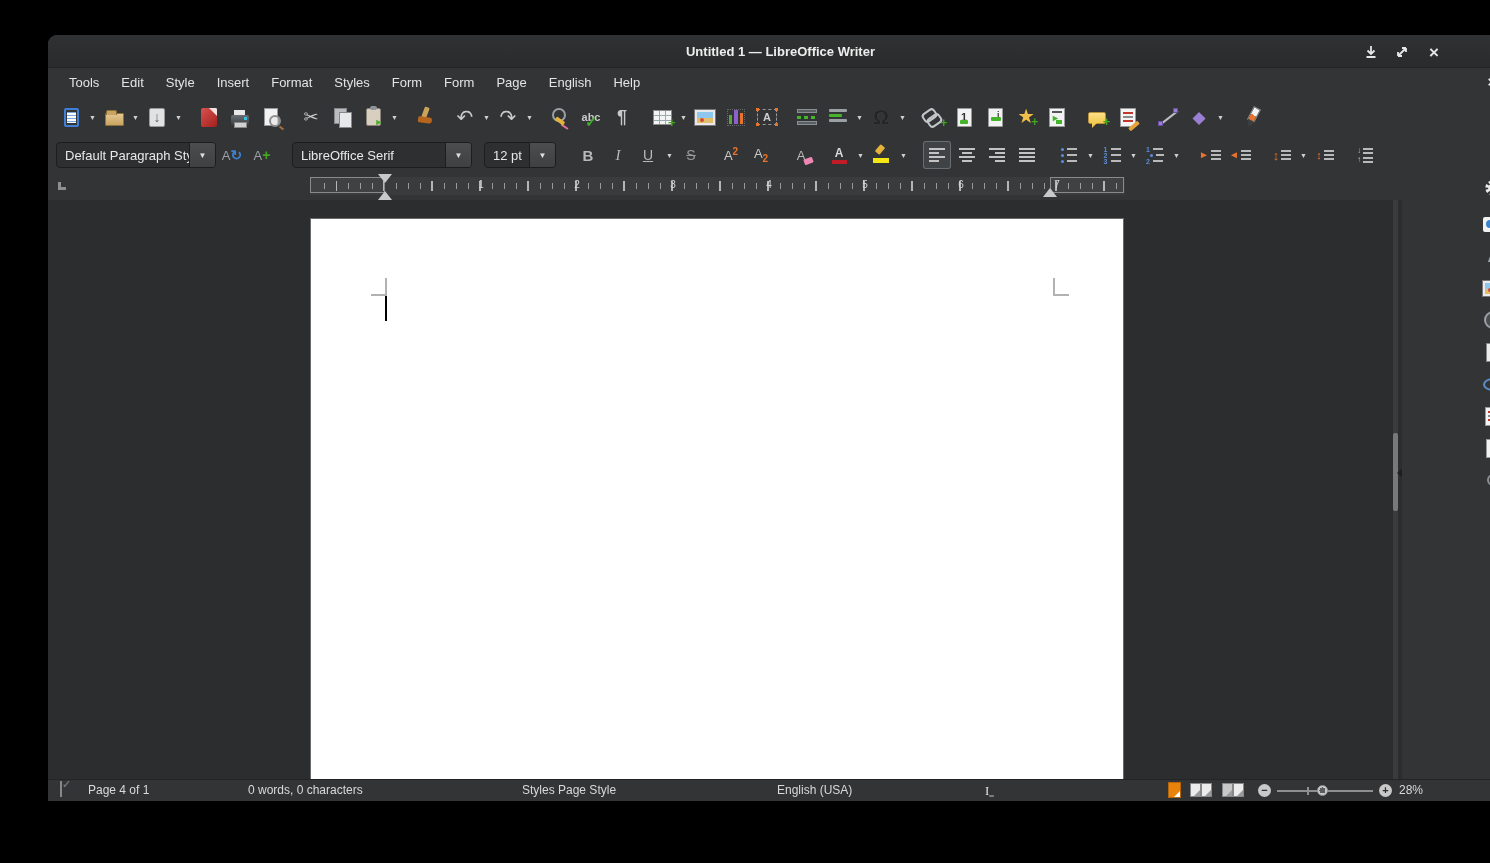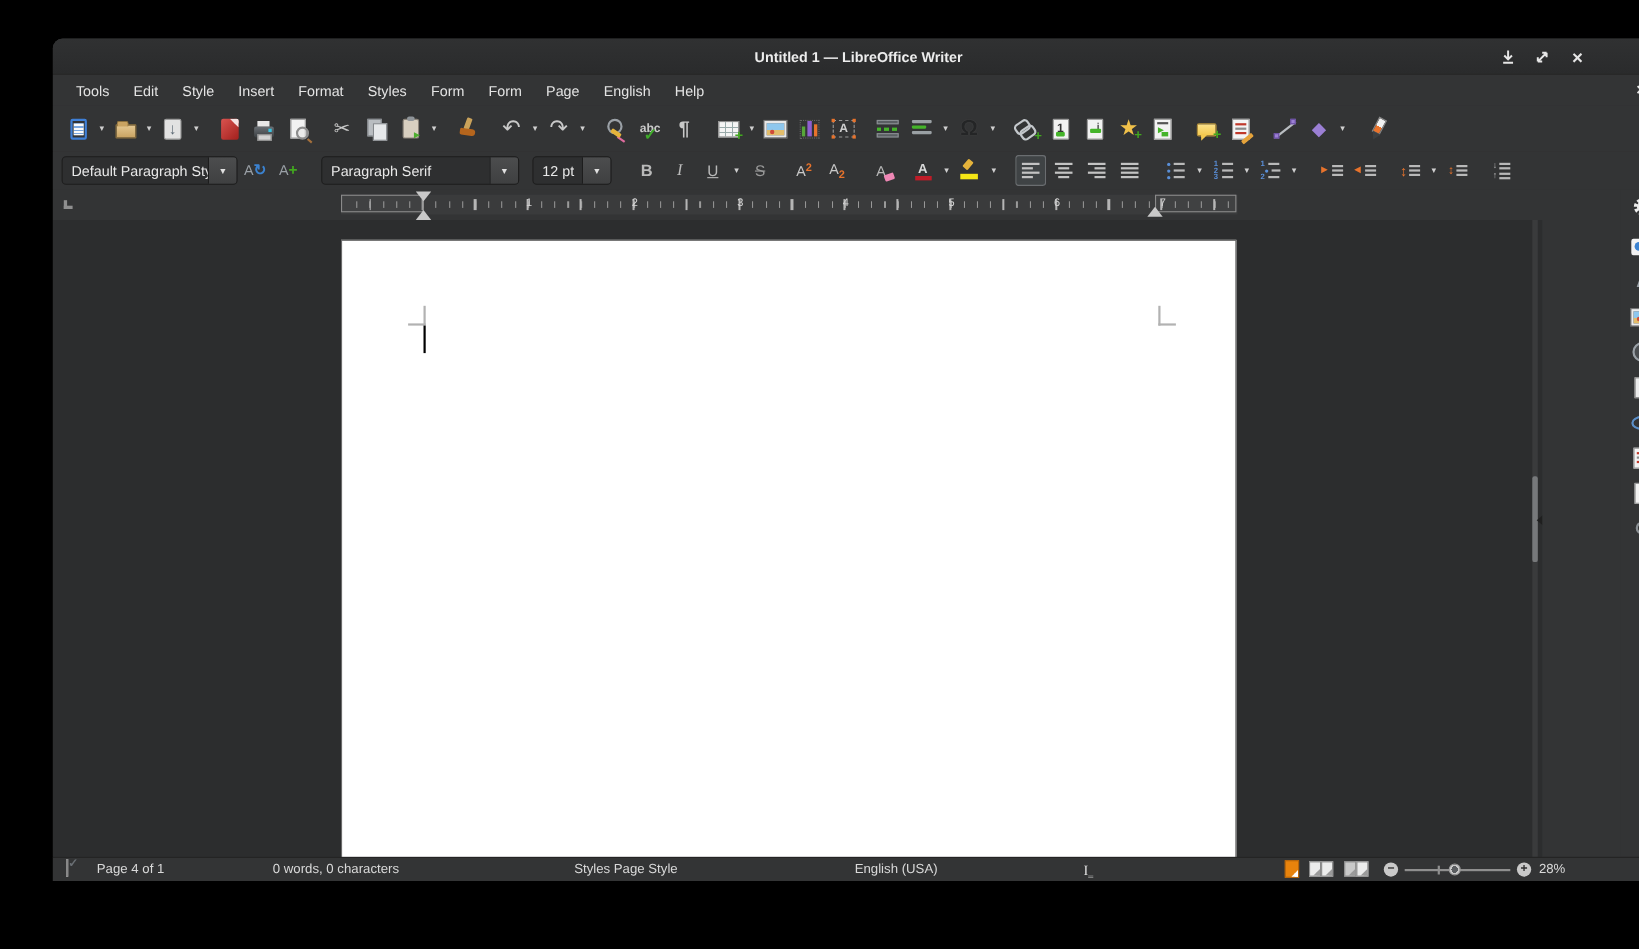--- a/index.html
+++ b/index.html
@@ -472,21 +472,21 @@
         <span style="font-size:13px;color:#9aa0a6;">A</span><span style="color:#3b82d0;font-weight:bold;font-size:14px;">↻</span>
       </span>
     </span>
     <span class="fbtn">
       <span>
         <span style="font-size:13px;color:#9aa0a6;">A</span><span style="color:#42a81f;font-weight:bold;font-size:14px;">+</span>
       </span>
     </span>
     <span style="width:12px;"></span>
     <span class="combo" style="width:180px;">
-      <span class="val">Paragraph Serif</span>
+      <span class="val">LibreOffice Serif</span>
       <span class="arrow">▼</span>
     </span>
     <span style="width:8px;"></span>
     <span class="combo" style="width:72px;">
       <span class="val">12 pt</span>
       <span class="arrow">▼</span>
     </span>
     <span style="width:14px;"></span>
     <span class="fbtn">
         <span class="bold-g">B</span>

